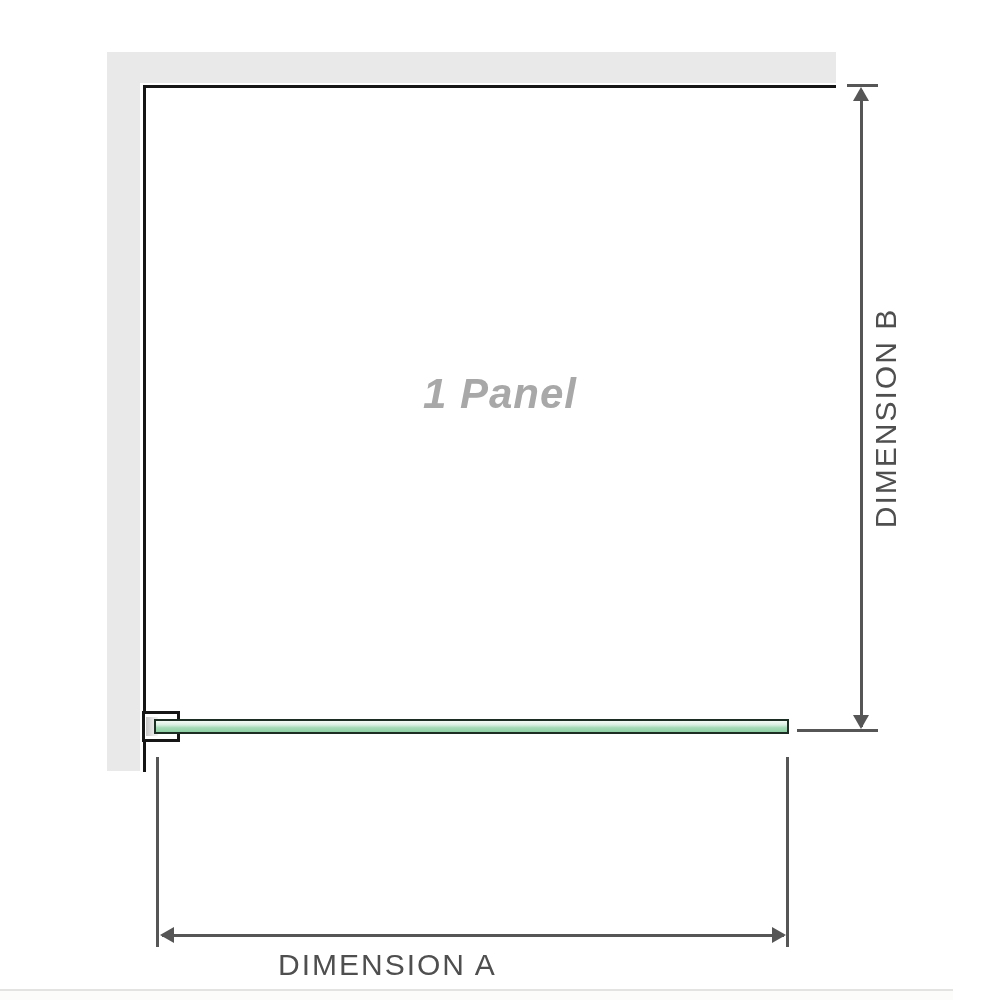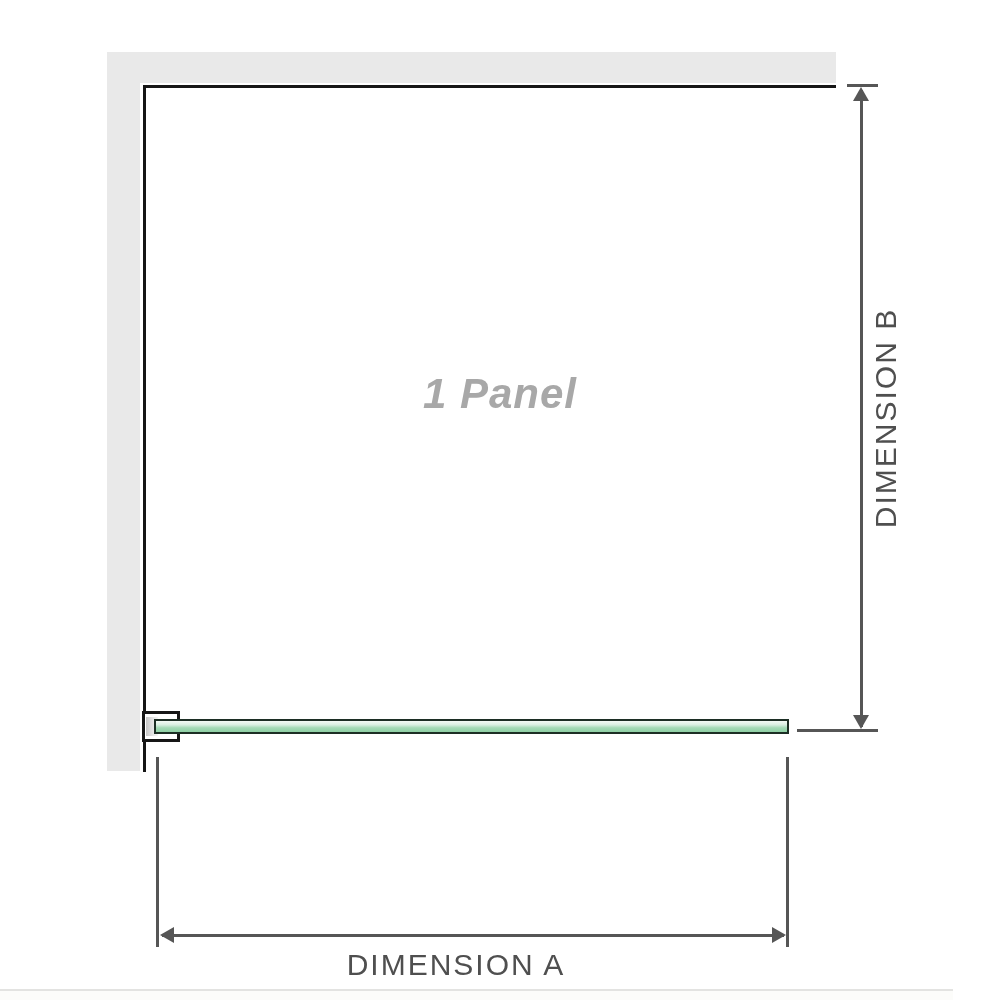--- a/index.html
+++ b/index.html
@@ -67,21 +67,21 @@
   .dim-label{
     font-size:30px;font-weight:400;letter-spacing:2px;
     color:var(--dimension_text,#4f4f4f);
     white-space:nowrap;
   }
   .dimb-label{
     left:686px;top:398px;width:400px;height:40px;line-height:40px;
     text-align:center;transform:rotate(-90deg);
   }
   .dima-label{
-    left:256px;top:948px;width:400px;text-align:center;
+    left:278px;top:948px;width:400px;text-align:left;
   }
 
   
   .separator{left:0;top:989px;width:1000px;height:2px;background:var(--separator,#e3e3e1);}
   .footer-strip{left:0;top:991px;width:1000px;height:9px;background:#fcfcfa;}
 </style>
 </head>
 <body>
 
 <div class="stage">

